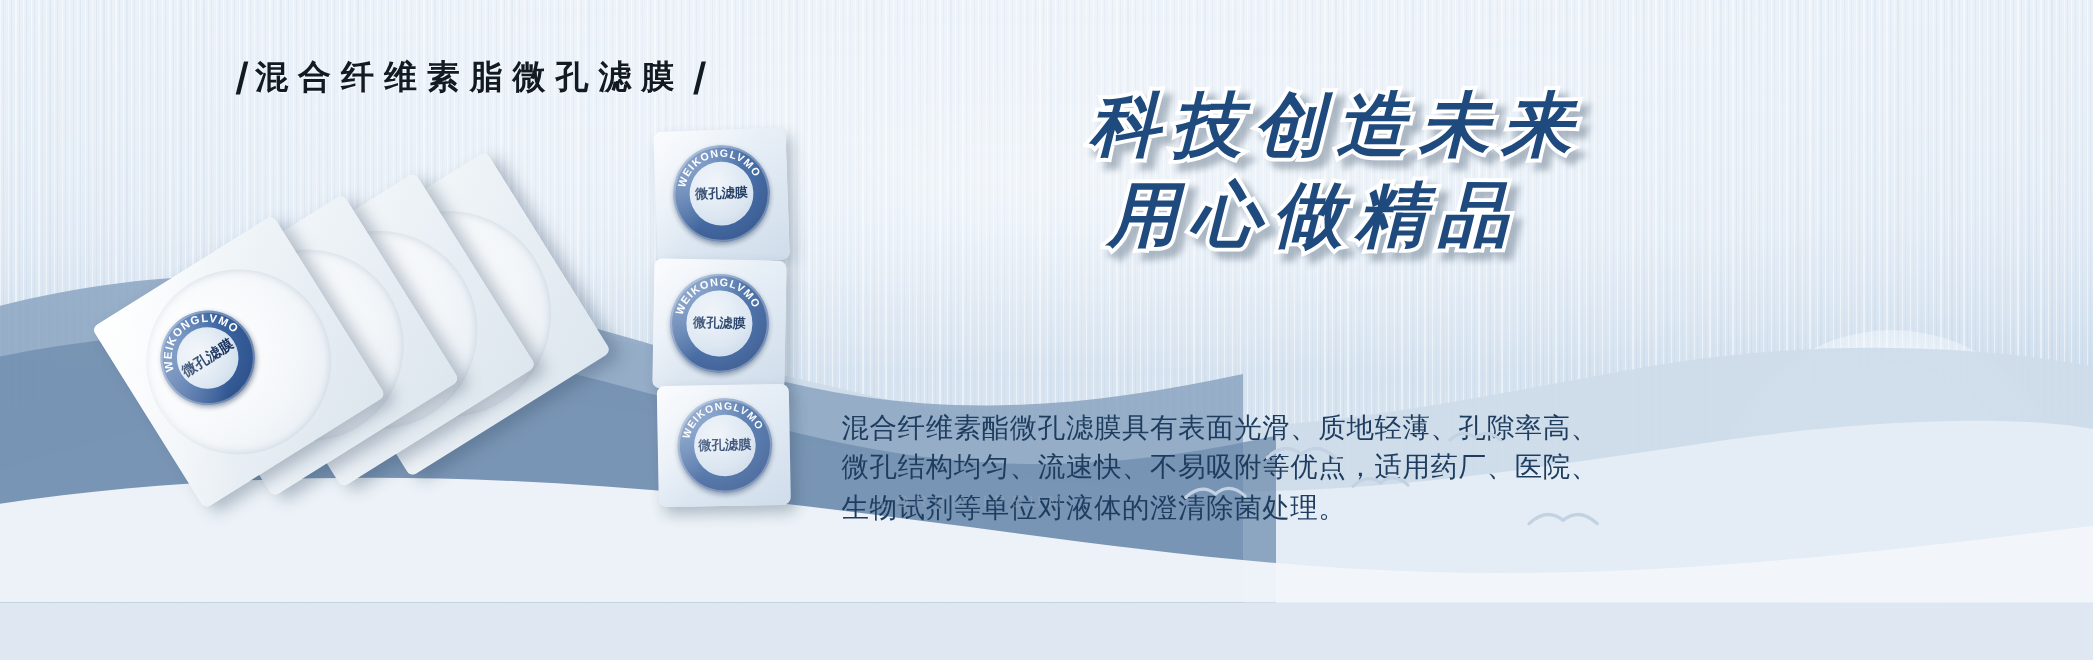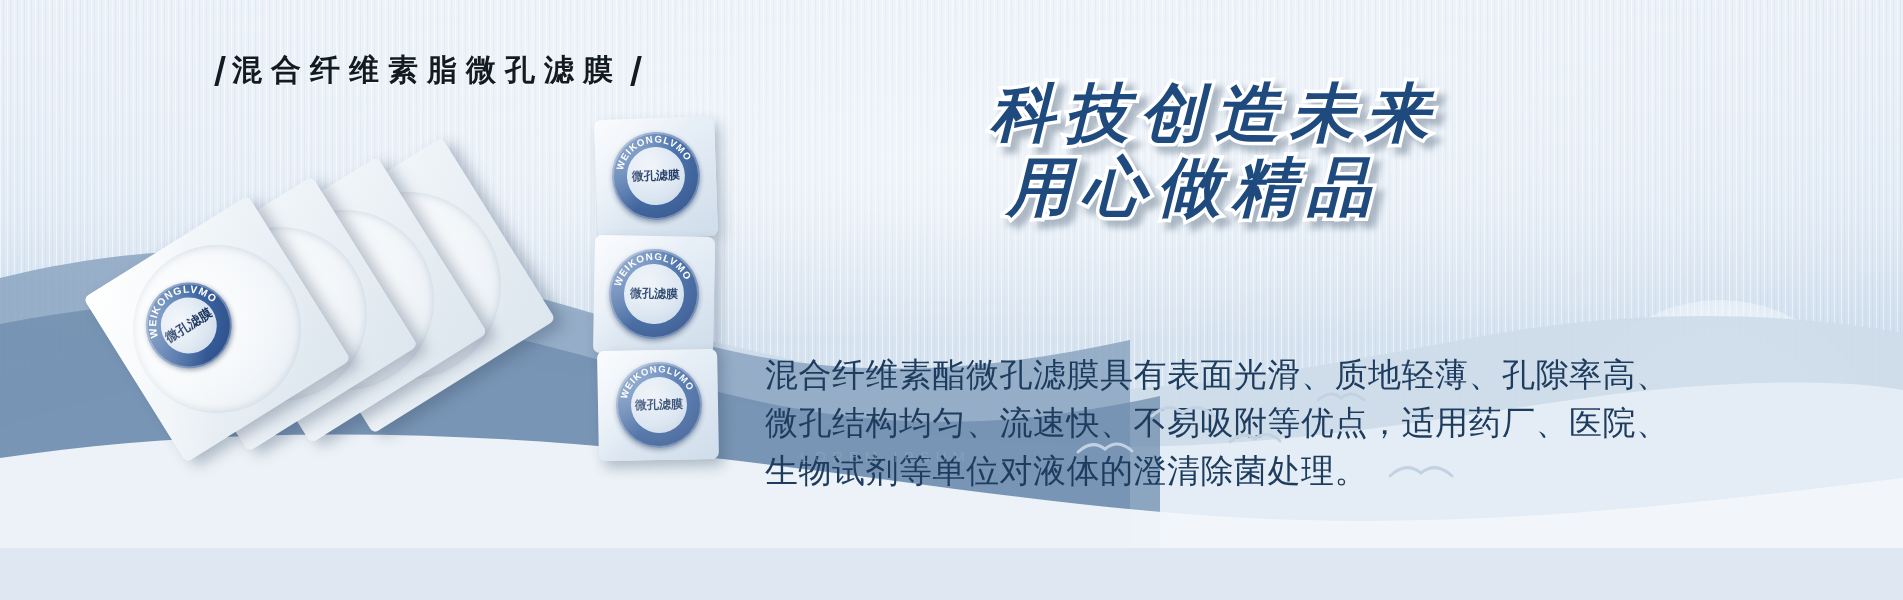--- a/index.html
+++ b/index.html
@@ -77,29 +77,29 @@
     font-size:64px;
     line-height:1.12;
     color:#1f4a7d;
     letter-spacing:11px;
     white-space:nowrap;
     -webkit-text-stroke:7px #ffffff;
     paint-order:stroke fill;
     filter:drop-shadow(7px 7px 3px rgba(90,110,130,0.45));
   }
   .hl-1 { text-align:right; padding-right:6px; }
-  .hl-2 { text-align:right; padding-right:64px; margin-top:2px; }
+  .hl-2 { text-align:right; padding-right:64px; margin-top:10px; }
 
   
   .body-copy {
     position:absolute;
-    left:765px; top:354px;
+    left:765px; top:372px;
     width:700px;
-    font-family:Liberation Mono, monospace;
-    font-size:33px;
+    font-family:Liberation Serif, serif;
+    font-size:25px;
     line-height:1.45;
     color:#1d3c5e;
     letter-spacing:0.5px;
   }
   .body-copy div { white-space:nowrap; }
 
   
   .watermark {
     position:absolute;
     left:800px; top:448px;

